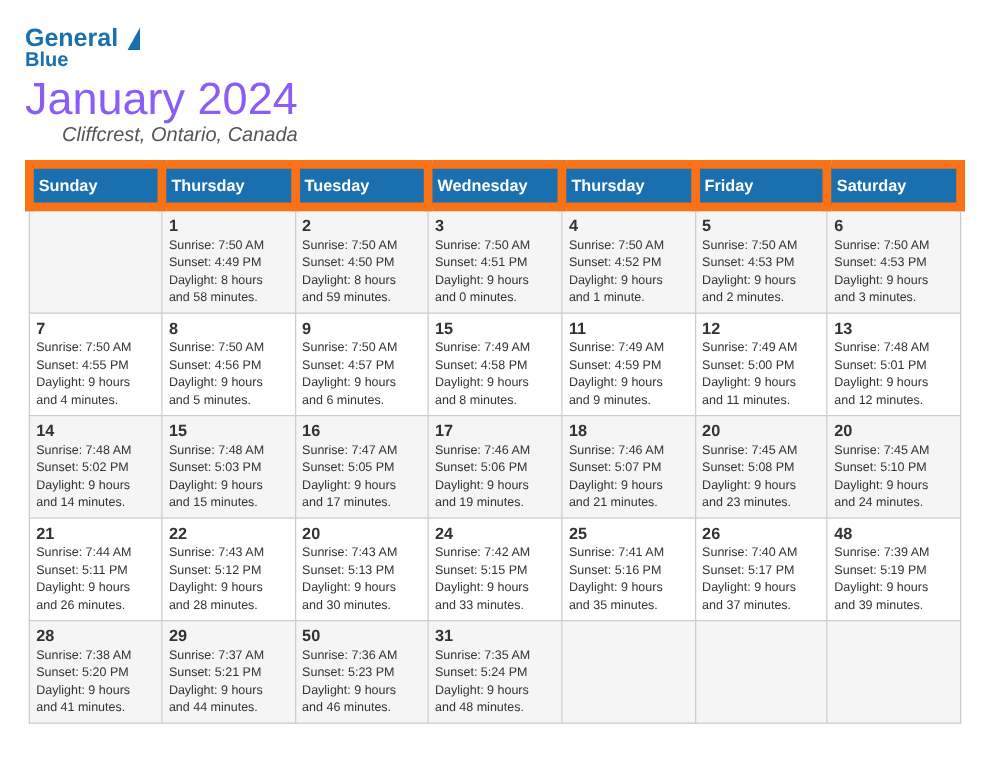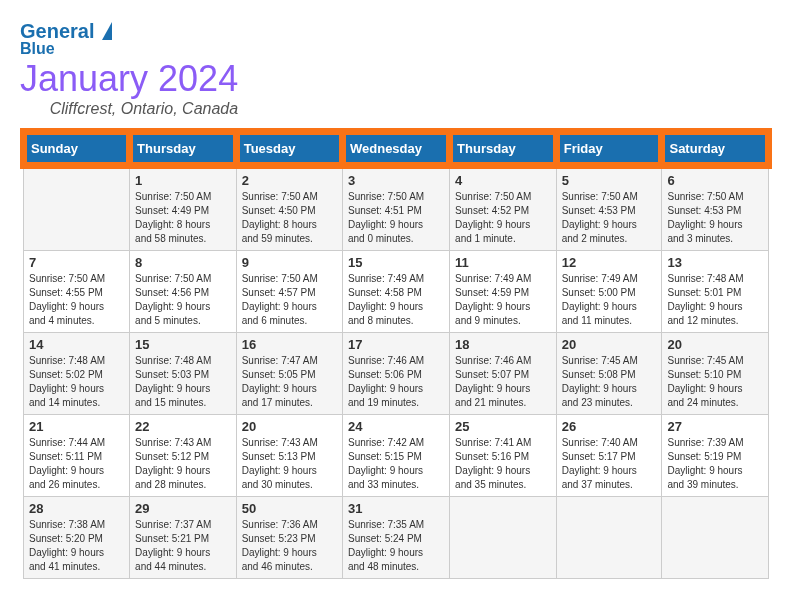--- a/index.html
+++ b/index.html
@@ -217,21 +217,21 @@
         </td>
         <td>
           <span class="day-num">25</span>
           <div class="day-info">Sunrise: 7:41 AM<br>Sunset: 5:16 PM<br>Daylight: 9 hours<br>and 35 minutes.</div>
         </td>
         <td>
           <span class="day-num">26</span>
           <div class="day-info">Sunrise: 7:40 AM<br>Sunset: 5:17 PM<br>Daylight: 9 hours<br>and 37 minutes.</div>
         </td>
         <td>
-          <span class="day-num">27</span>
+          <span class="day-num">48</span>
           <div class="day-info">Sunrise: 7:39 AM<br>Sunset: 5:19 PM<br>Daylight: 9 hours<br>and 39 minutes.</div>
         </td>
       </tr>
       <tr>
         <td>
           <span class="day-num">28</span>
           <div class="day-info">Sunrise: 7:38 AM<br>Sunset: 5:20 PM<br>Daylight: 9 hours<br>and 41 minutes.</div>
         </td>
         <td>
           <span class="day-num">29</span>

